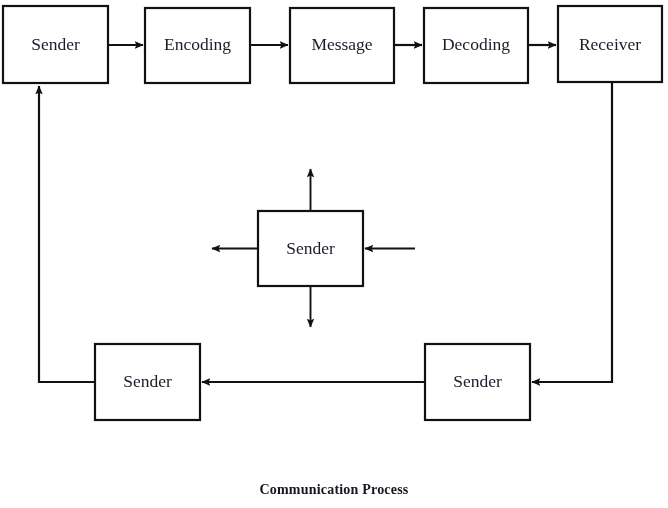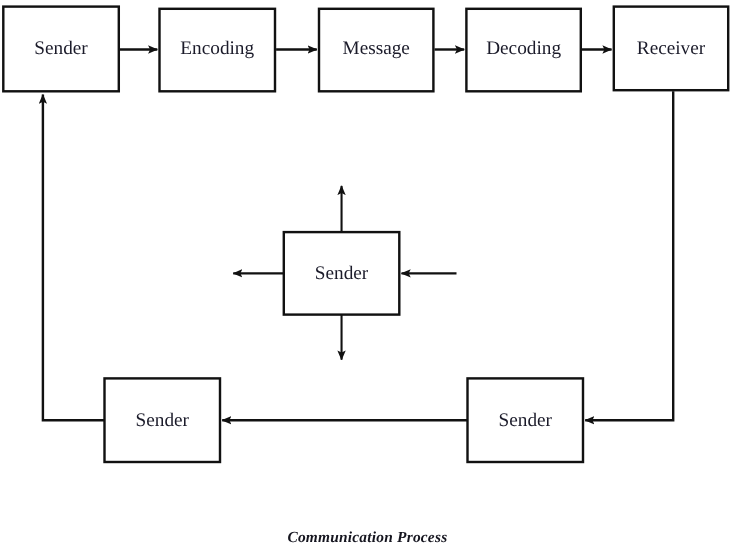--- a/index.html
+++ b/index.html
@@ -55,21 +55,20 @@
   .caption-text {
     position: absolute;
     left: 0;
     width: 668px;
     text-align: center;
     font-family: "Liberation Serif", "DejaVu Serif", serif;
     font-weight: bold;
     font-size: 14px;
     letter-spacing: 0.2px;
     color: #15151f;
-    font-style: italic;
   }
 </style>
 </head>
 <body>
 
 <div id="diagram-root">
 
   <svg class="diagram-canvas" viewBox="0 0 668 508" xmlns="http://www.w3.org/2000/svg">
     <defs>
       <marker id="arrowhead" markerWidth="9" markerHeight="8" refX="8.4" refY="4" orient="auto" markerUnits="userSpaceOnUse">

